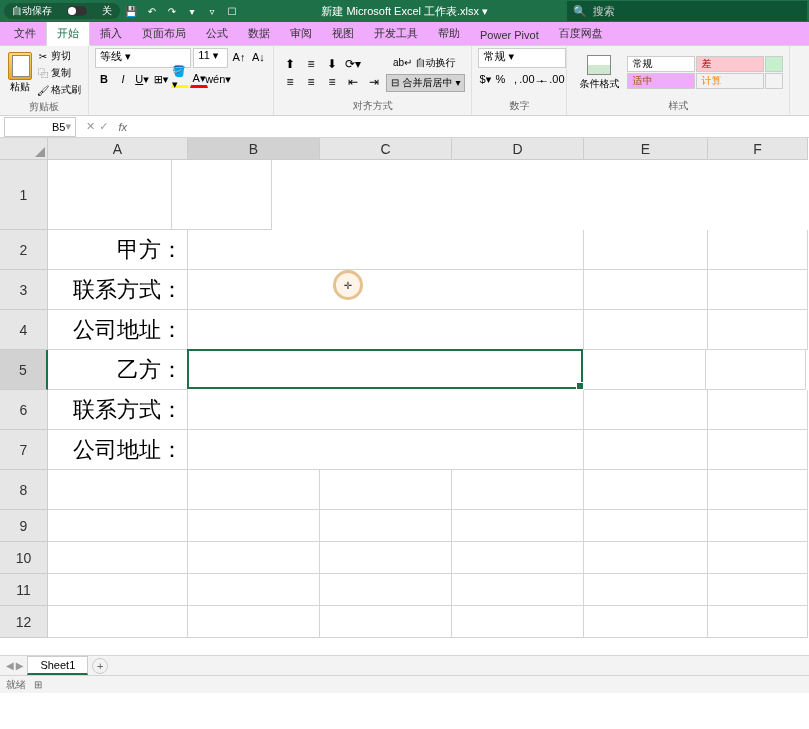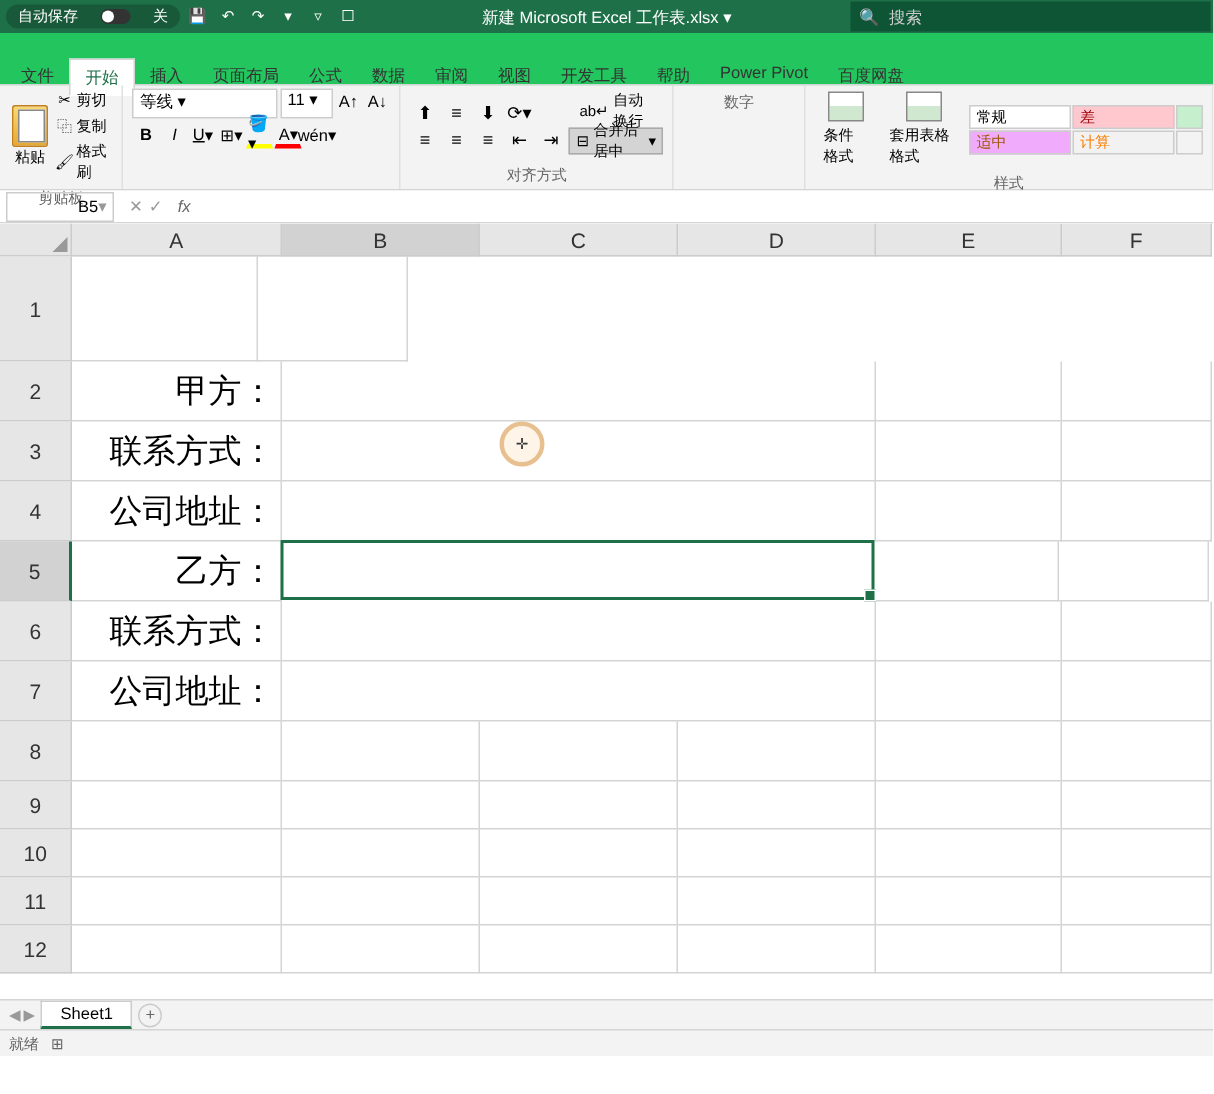--- a/index.html
+++ b/index.html
@@ -8,21 +8,21 @@
 .titlebar { height: 22px; background: #1e7048; color: #fff; display: flex; align-items: center; padding: 0 4px; position: relative; }
 .titlebar-left { display: flex; align-items: center; gap: 4px; }
 .autosave { background: rgba(0,0,0,0.2); border-radius: 10px; padding: 1px 8px; font-size: 10px; display: flex; align-items: center; gap: 15px; }
 .toggle { width: 20px; height: 10px; background: #333; border-radius: 5px; position: relative; }
 .toggle::after { content: ''; width: 8px; height: 8px; background: #fff; border-radius: 50%; position: absolute; left: 1px; top: 1px; }
 .qat-icon { width: 16px; height: 16px; display: flex; align-items: center; justify-content: center; color: #fff; font-size: 10px; }
 .titlebar-center { position: absolute; left: 50%; transform: translateX(-50%); font-size: 11px; }
 .search-box { position: absolute; right: 2px; top: 1px; background: #0d5535; height: 20px; width: 240px; display: flex; align-items: center; padding: 0 6px; color: #ccc; font-size: 11px; }
 .search-icon { margin-right: 6px; }
 
-.ribbon-tabs { height: 24px; background: #22c55e; display: flex; align-items: flex-start; padding: 17px 4px; border-bottom: 1px solid #d4d4d4; }
+.ribbon-tabs { height: 24px; background: #f0abfc; display: flex; align-items: flex-end; padding: 0 4px; border-bottom: 1px solid #d4d4d4; }
 .tab { padding: 4px 10px; font-size: 11px; color: #333; cursor: pointer; }
 .tab.active { background: #fff; border: 1px solid #d4d4d4; border-bottom: 1px solid #fff; margin-bottom: -1px; color: #1e7048; }
 
 .ribbon { height: 70px; background: #f3f3f3; display: flex; border-bottom: 1px solid #d4d4d4; }
 .ribbon-group { border-right: 1px solid #e0e0e0; padding: 2px 6px; display: flex; flex-direction: column; justify-content: space-between; }
 .group-label { text-align: center; font-size: 10px; color: #666; padding-top: 2px; }
 .group-content { display: flex; align-items: center; gap: 2px; flex: 1; }
 .paste-btn { display: flex; flex-direction: column; align-items: center; padding: 2px; }
 .paste-icon { width: 24px; height: 28px; background: linear-gradient(#f9d976, #e8a830); border: 1px solid #c08020; border-radius: 2px; position: relative; }
 .paste-icon::after { content: ''; position: absolute; top: 2px; left: 3px; width: 16px; height: 20px; background: #fff; border: 1px solid #888; }
@@ -199,32 +199,38 @@
             <span>ab↵</span>
             <span>自动换行</span>
           </div>
         <div class="merge-btn"><span>⊟</span><span>合并后居中</span>▾</div>
       </div>
     </div>
     <div class="group-label">对齐方式</div>
   </div>
 
   <div class="ribbon-group number-group">
+    <div>
+      <div class="num-select"><span>常规</span> ▾</div>
+      <div class="num-row">
+        <span class="font-btn">$▾</span>
+        <span class="font-btn">%</span>
+        <span class="font-btn">,</span>
+        <span class="font-btn">.00→</span>
+        <span class="font-btn">←.00</span>
+      </div>
+    </div>
     <div class="group-label">数字</div>
   </div>
 
   <div class="ribbon-group">
     <div class="group-content">
       <div class="style-btn">
         <div class="style-icon"></div>
         <span>条件格式</span>
-      </div>
-      <div class="style-btn">
-        <div class="style-icon"></div>
-        <span>套用表格格式</span>
       </div>
       <div style="display:flex;gap:1px">
         <div class="style-cells">
           <div class="style-cell sc-normal">常规</div>
           <div class="style-cell sc-neutral">适中</div>
         </div>
         <div class="style-cells">
           <div class="style-cell sc-bad">差</div>
           <div class="style-cell sc-calc">计算</div>
         </div>

